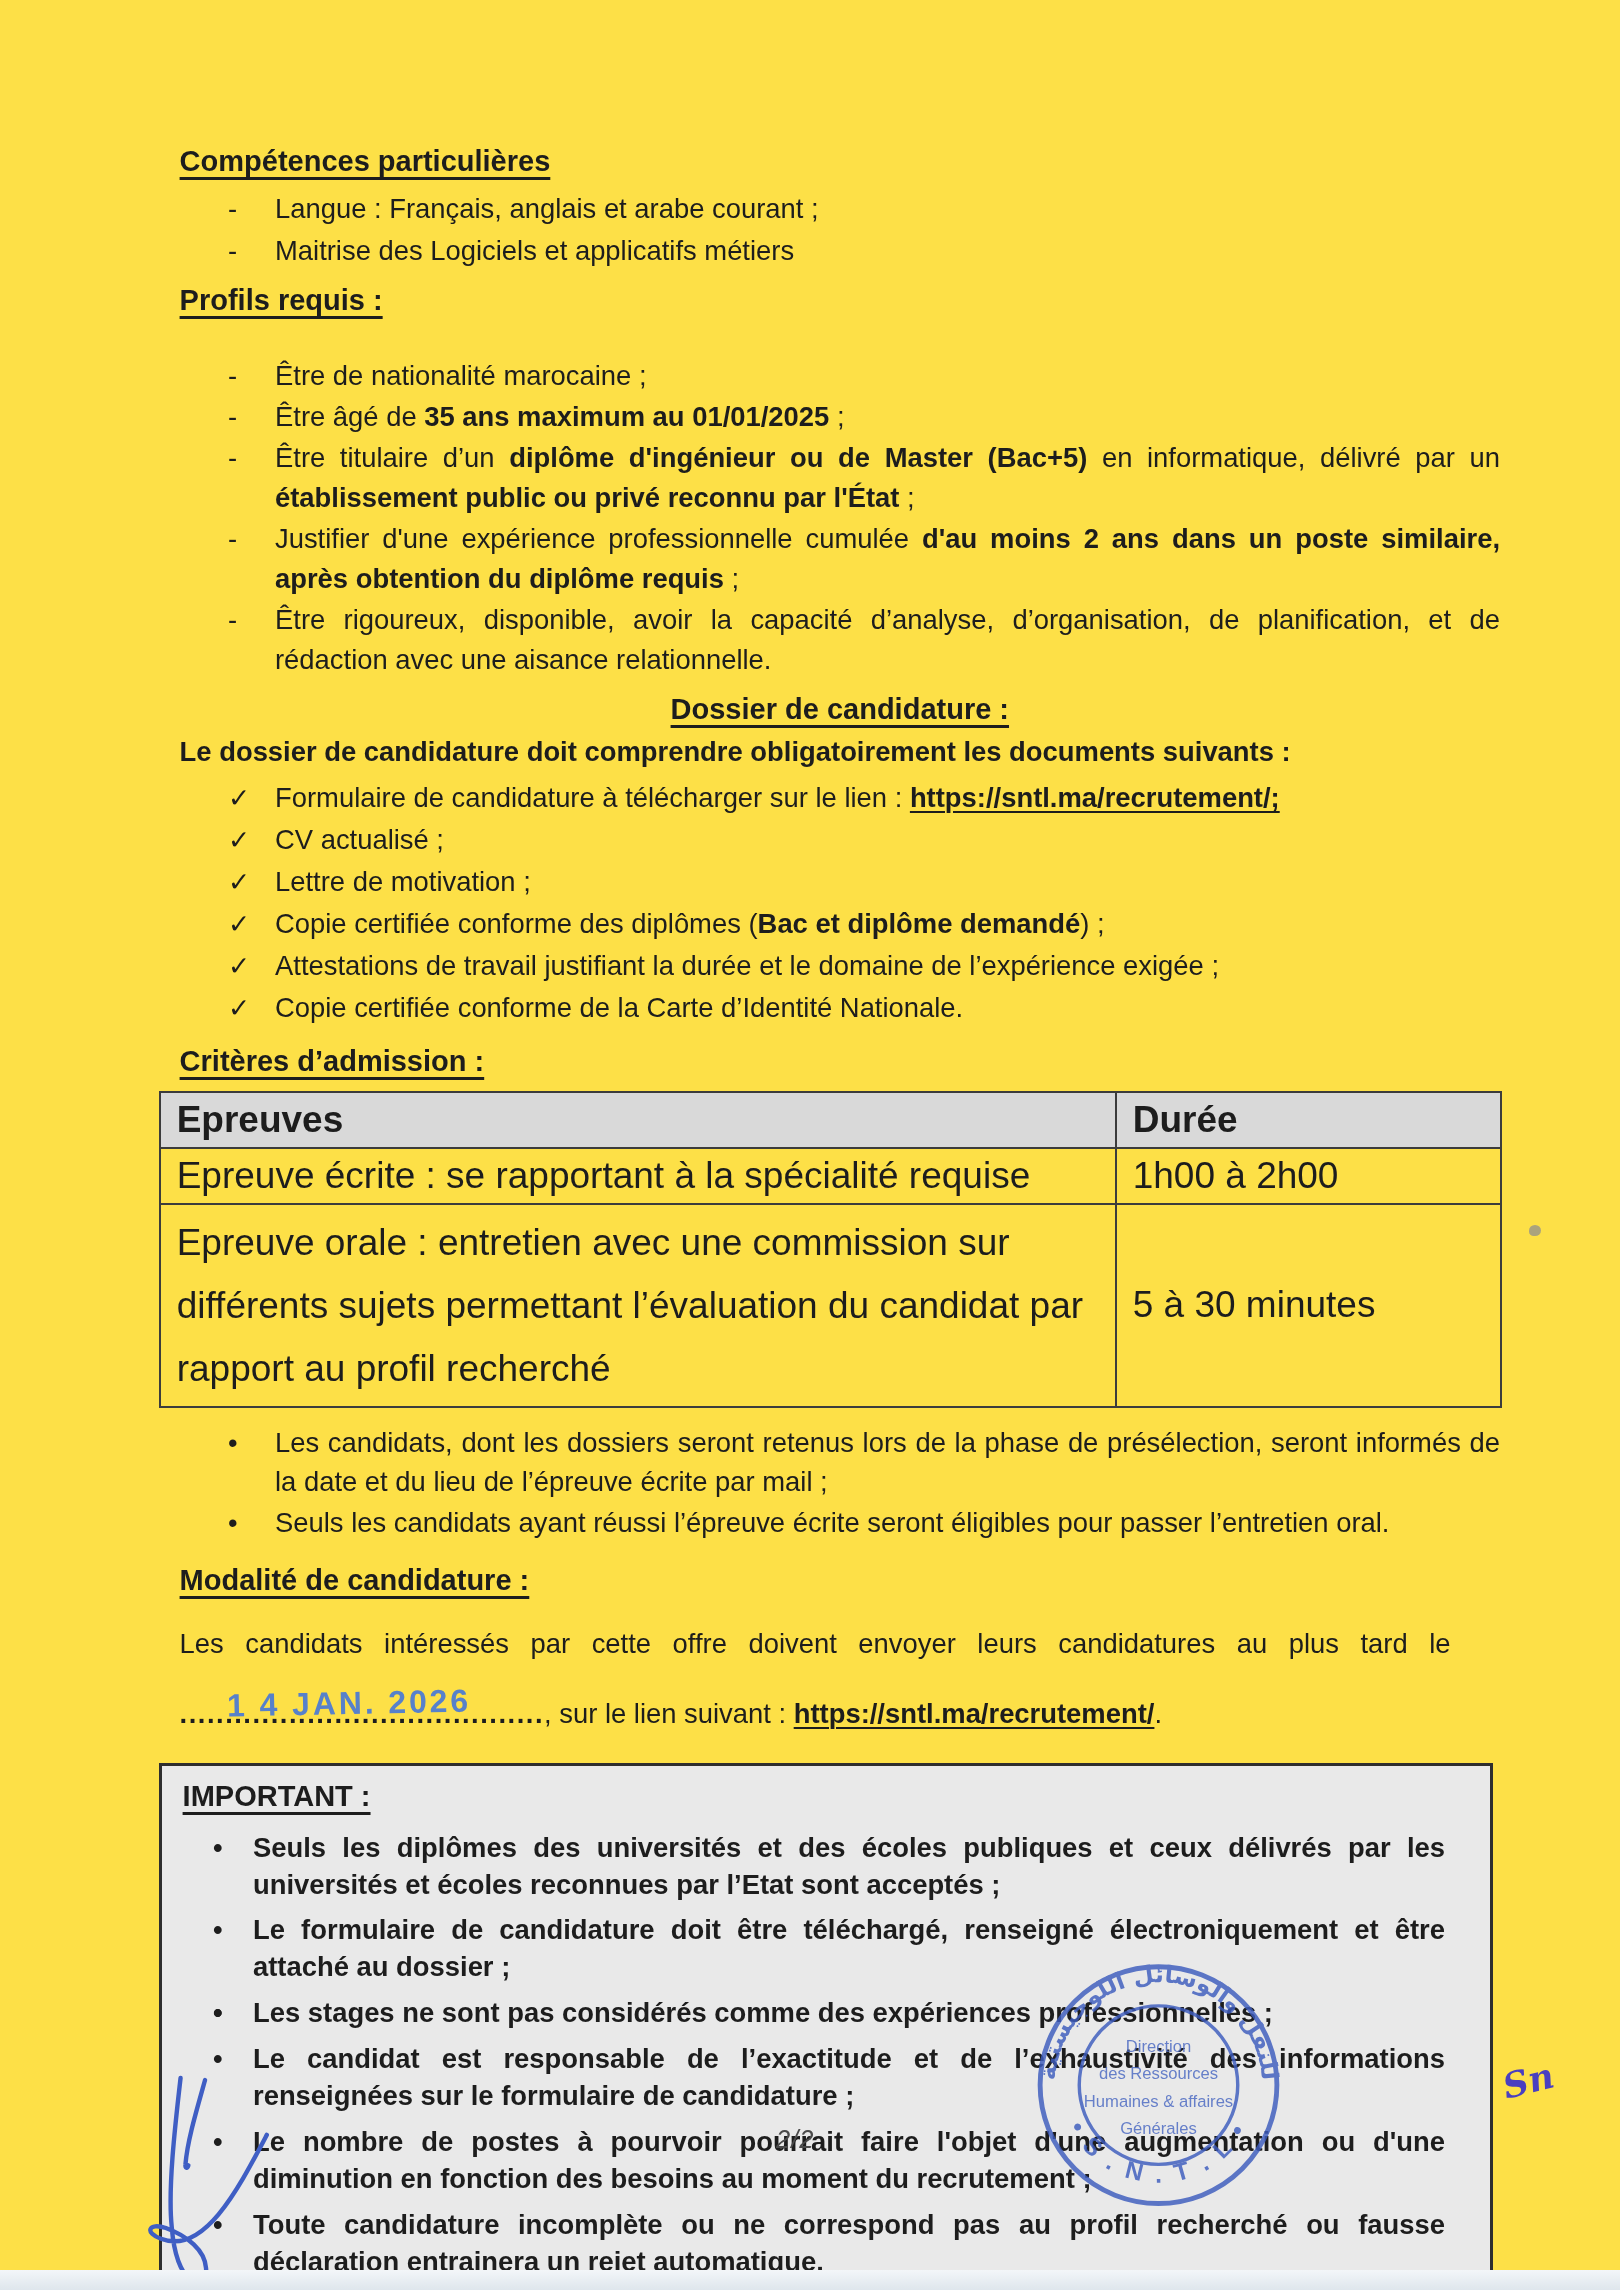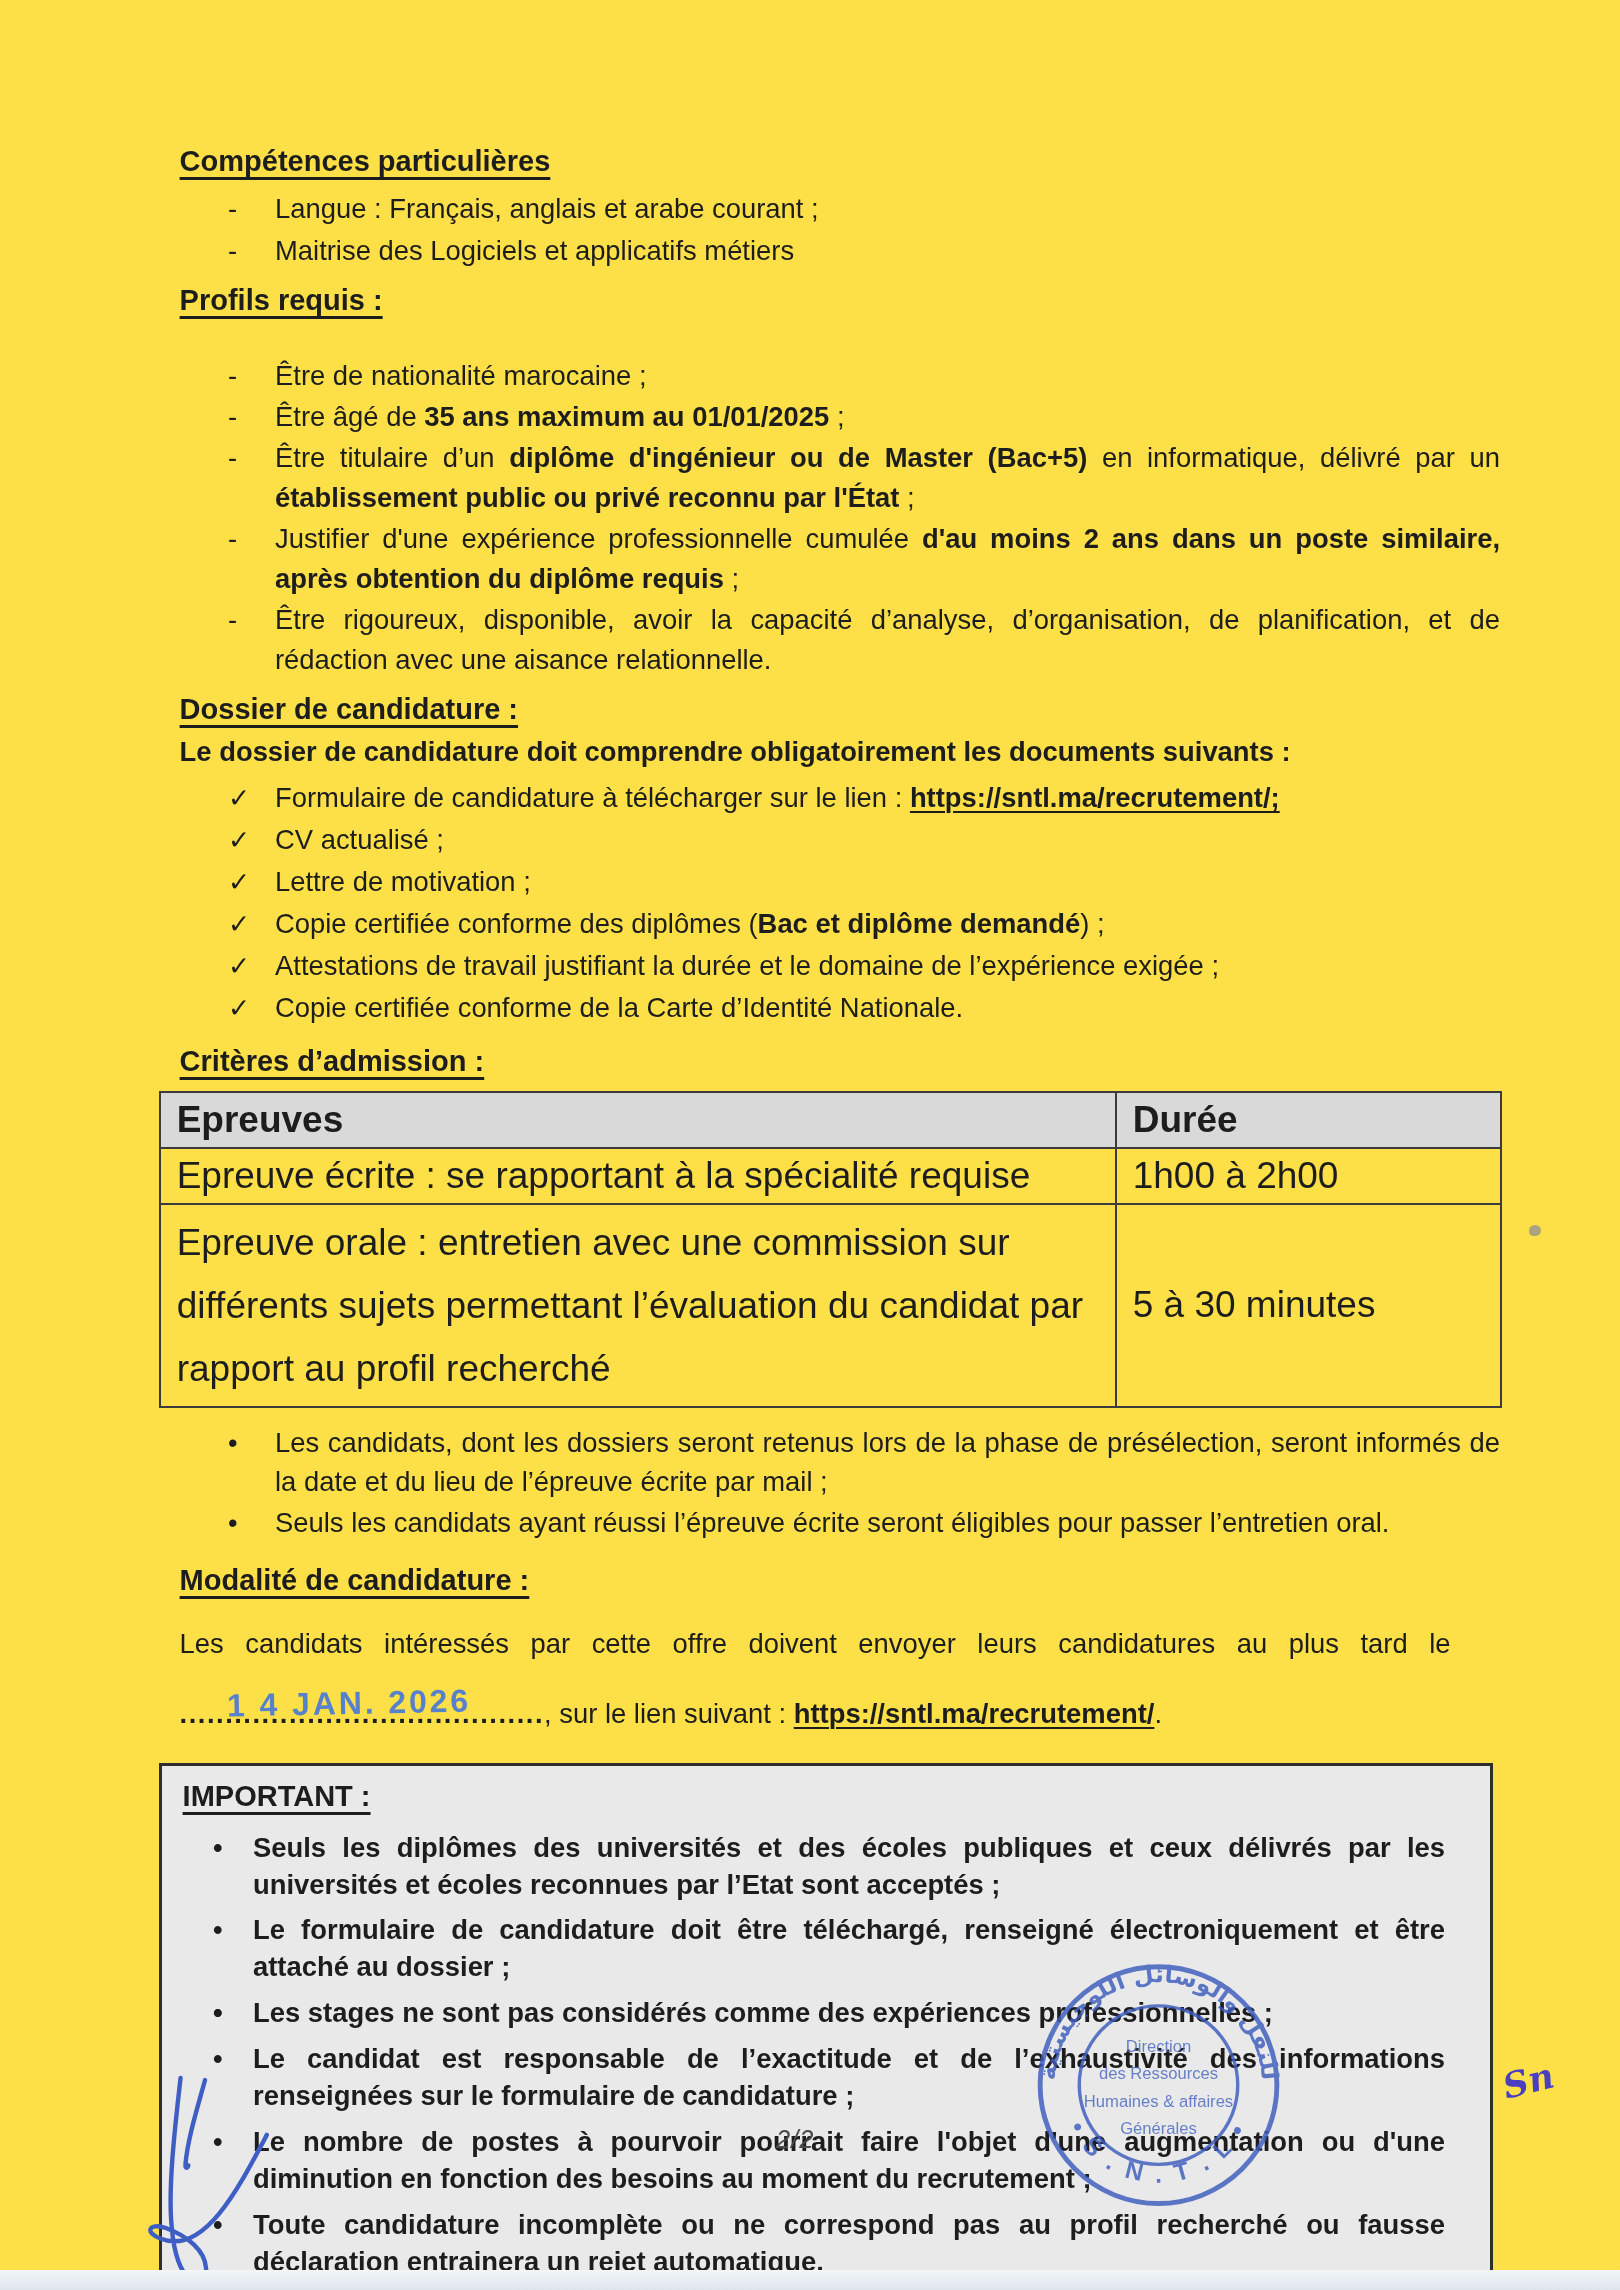--- a/index.html
+++ b/index.html
@@ -31,21 +31,21 @@
   li .marker{position:absolute;left:69px;top:0;font-weight:400;}
 
   
   .dash-list li{line-height:42px;}
 
   
   .profils-list{margin-top:39px;}
   .profils-list li{margin-bottom:1px;}
 
   
-  .sec-dossier .h-title{margin-top:13.7px;margin-bottom:5.9px;}
+  .sec-dossier .h-title{margin-top:13.7px;margin-bottom:5.9px;text-align:center;}
   .dossier-intro{font-weight:700;margin:0 0 5.9px 20.6px;line-height:39px;}
   .check-list li{line-height:42px;}
   .check-list .marker{font-weight:400;font-size:26.5px;}
 
   
   .sec-criteres .h-title{margin-top:15.7px;margin-bottom:13.7px;}
   table.epreuves{
     border-collapse:collapse;table-layout:fixed;width:1341px;
   }
   table.epreuves col.c1{width:956px;}

